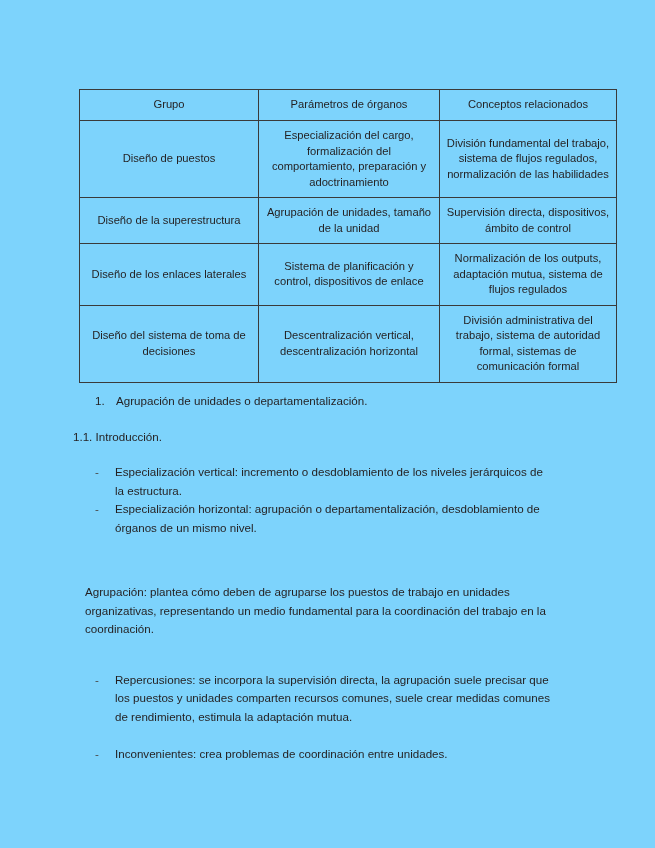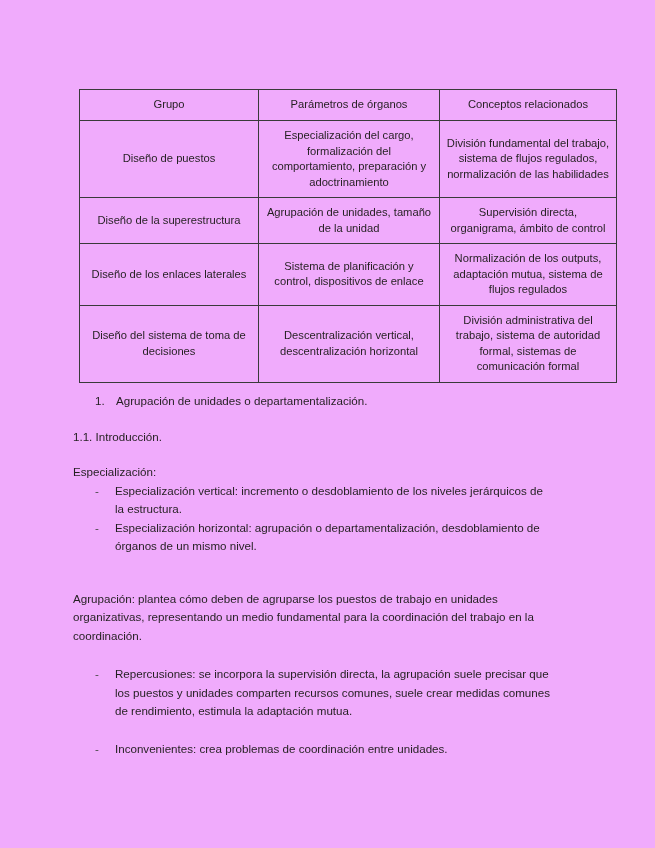--- a/index.html
+++ b/index.html
@@ -4,21 +4,21 @@
 <style>
   html, body {
     margin: 0;
     padding: 0;
     background: #ffffff;
   }
   .page {
     position: relative;
     width: 655px;
     height: 848px;
-    background: #f0abfc;
+    background: #7dd3fc;
     font-family: "Liberation Sans", sans-serif;
     color: #231f20;
     overflow: hidden;
     text-decoration: underline;
   }
 
   
   .table-wrap {
     position: absolute;
     left: 79px;
@@ -95,21 +95,21 @@
     flex: 0 0 20px;
     color: #4a4a4a;
   }
   .dash-text {
     flex: 1 1 auto;
     padding-right: 4px;
   }
   .dash-item + .dash-item { margin-top: 0px; }
   .dash-item.spaced { margin-top: 19px; }
 
-  .flow { margin: 0; }
+  .flow { margin: 12px; }
 </style>
 </head>
 <body>
 
 <div class="page">
 
   <div class="table-wrap">
     <table class="params">
       <thead>
         <tr>
@@ -120,21 +120,21 @@
       </thead>
       <tbody>
         <tr>
           <td class="col-a">Diseño de puestos</td>
           <td class="col-b">Especialización del cargo, formalización del comportamiento, preparación y adoctrinamiento</td>
           <td class="col-c">División fundamental del trabajo, sistema de flujos regulados, normalización de las habilidades</td>
         </tr>
         <tr>
           <td class="col-a">Diseño de la superestructura</td>
           <td class="col-b">Agrupación de unidades, tamaño de la unidad</td>
-          <td class="col-c">Supervisión directa, organigrama, ámbito de control</td>
+          <td class="col-c">Supervisión directa, dispositivos, ámbito de control</td>
         </tr>
         <tr>
           <td class="col-a">Diseño de los enlaces laterales</td>
           <td class="col-b">Sistema de planificación y control, dispositivos de enlace</td>
           <td class="col-c">Normalización de los outputs, adaptación mutua, sistema de flujos regulados</td>
         </tr>
         <tr>
           <td class="col-a">Diseño del sistema de toma de decisiones</td>
           <td class="col-b">Descentralización vertical, descentralización horizontal</td>
           <td class="col-c">División administrativa del trabajo, sistema de autoridad formal, sistemas de comunicación formal</td>
@@ -149,21 +149,20 @@
       <span class="num-marker">1.</span>
       <span class="num-text">Agrupación de unidades o departamentalización.</span>
     </div>
 
     <div class="gap-m"></div>
 
     <p class="para">1.1. Introducción.</p>
 
     <div class="gap-m"></div>
 
-    <p class="para">Especialización:</p>
 
     <ul class="dash-list">
       <li class="dash-item">
         <span class="dash-marker">-</span>
         <span class="dash-text">Especialización vertical: incremento o desdoblamiento de los niveles jerárquicos de la estructura.</span>
       </li>
       <li class="dash-item">
         <span class="dash-marker">-</span>
         <span class="dash-text">Especialización horizontal: agrupación o departamentalización, desdoblamiento de órganos de un mismo nivel.</span>
       </li>

